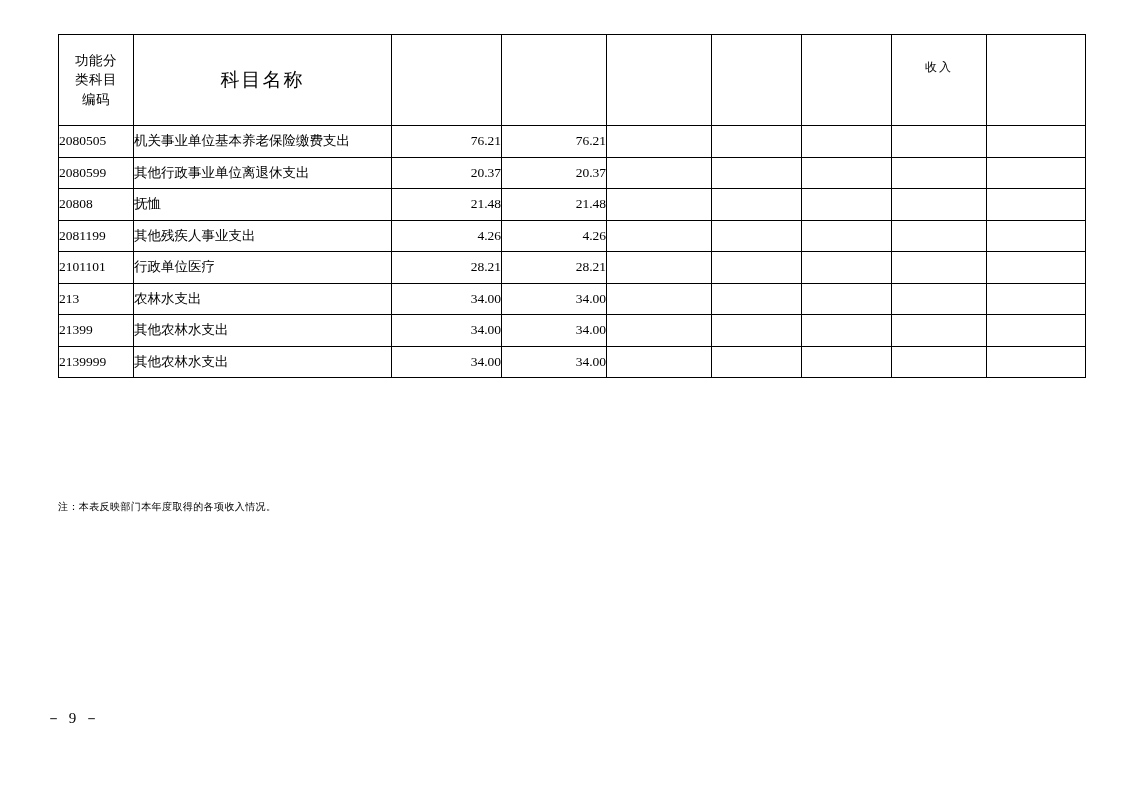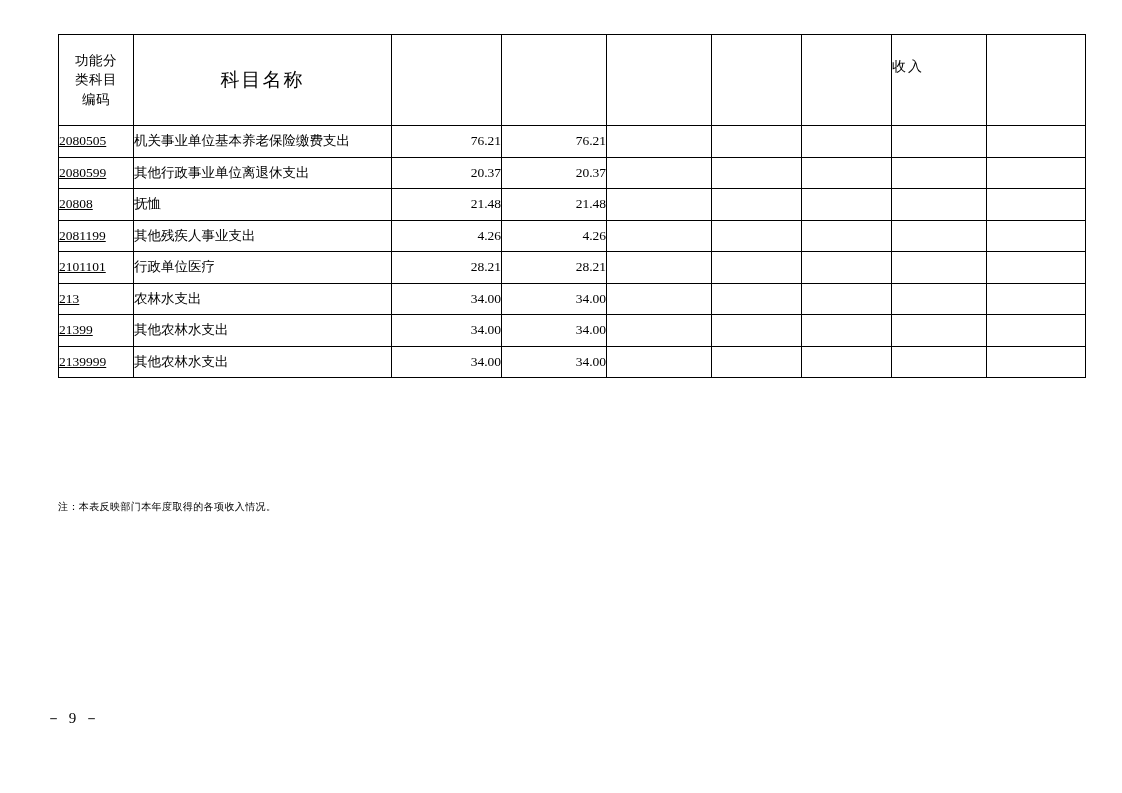--- a/index.html
+++ b/index.html
@@ -64,33 +64,32 @@
     padding: 0 6px;
   }
   .hdr-name {
     display: block;
     text-align: center;
     font-size: 19px;
     letter-spacing: 2px;
   }
   .hdr-income {
     display: block;
-    text-align: left;
-    font-size: 14px;
+    text-align: center;
+    font-size: 12px;
     letter-spacing: 2px;
     padding-bottom: 26px;
   }
 
   tbody tr { height: 31.5px; }
   td.code {
     text-align: left;
     padding-left: 8px;
     font-size: 13.5px;
     font-family: "Liberation Serif", serif;
-    text-decoration: underline;
   }
   td.name {
     text-align: left;
     font-size: 13.5px;
   }
   td.num {
     text-align: right;
     padding-right: 10px;
     font-size: 13.5px;
   }

